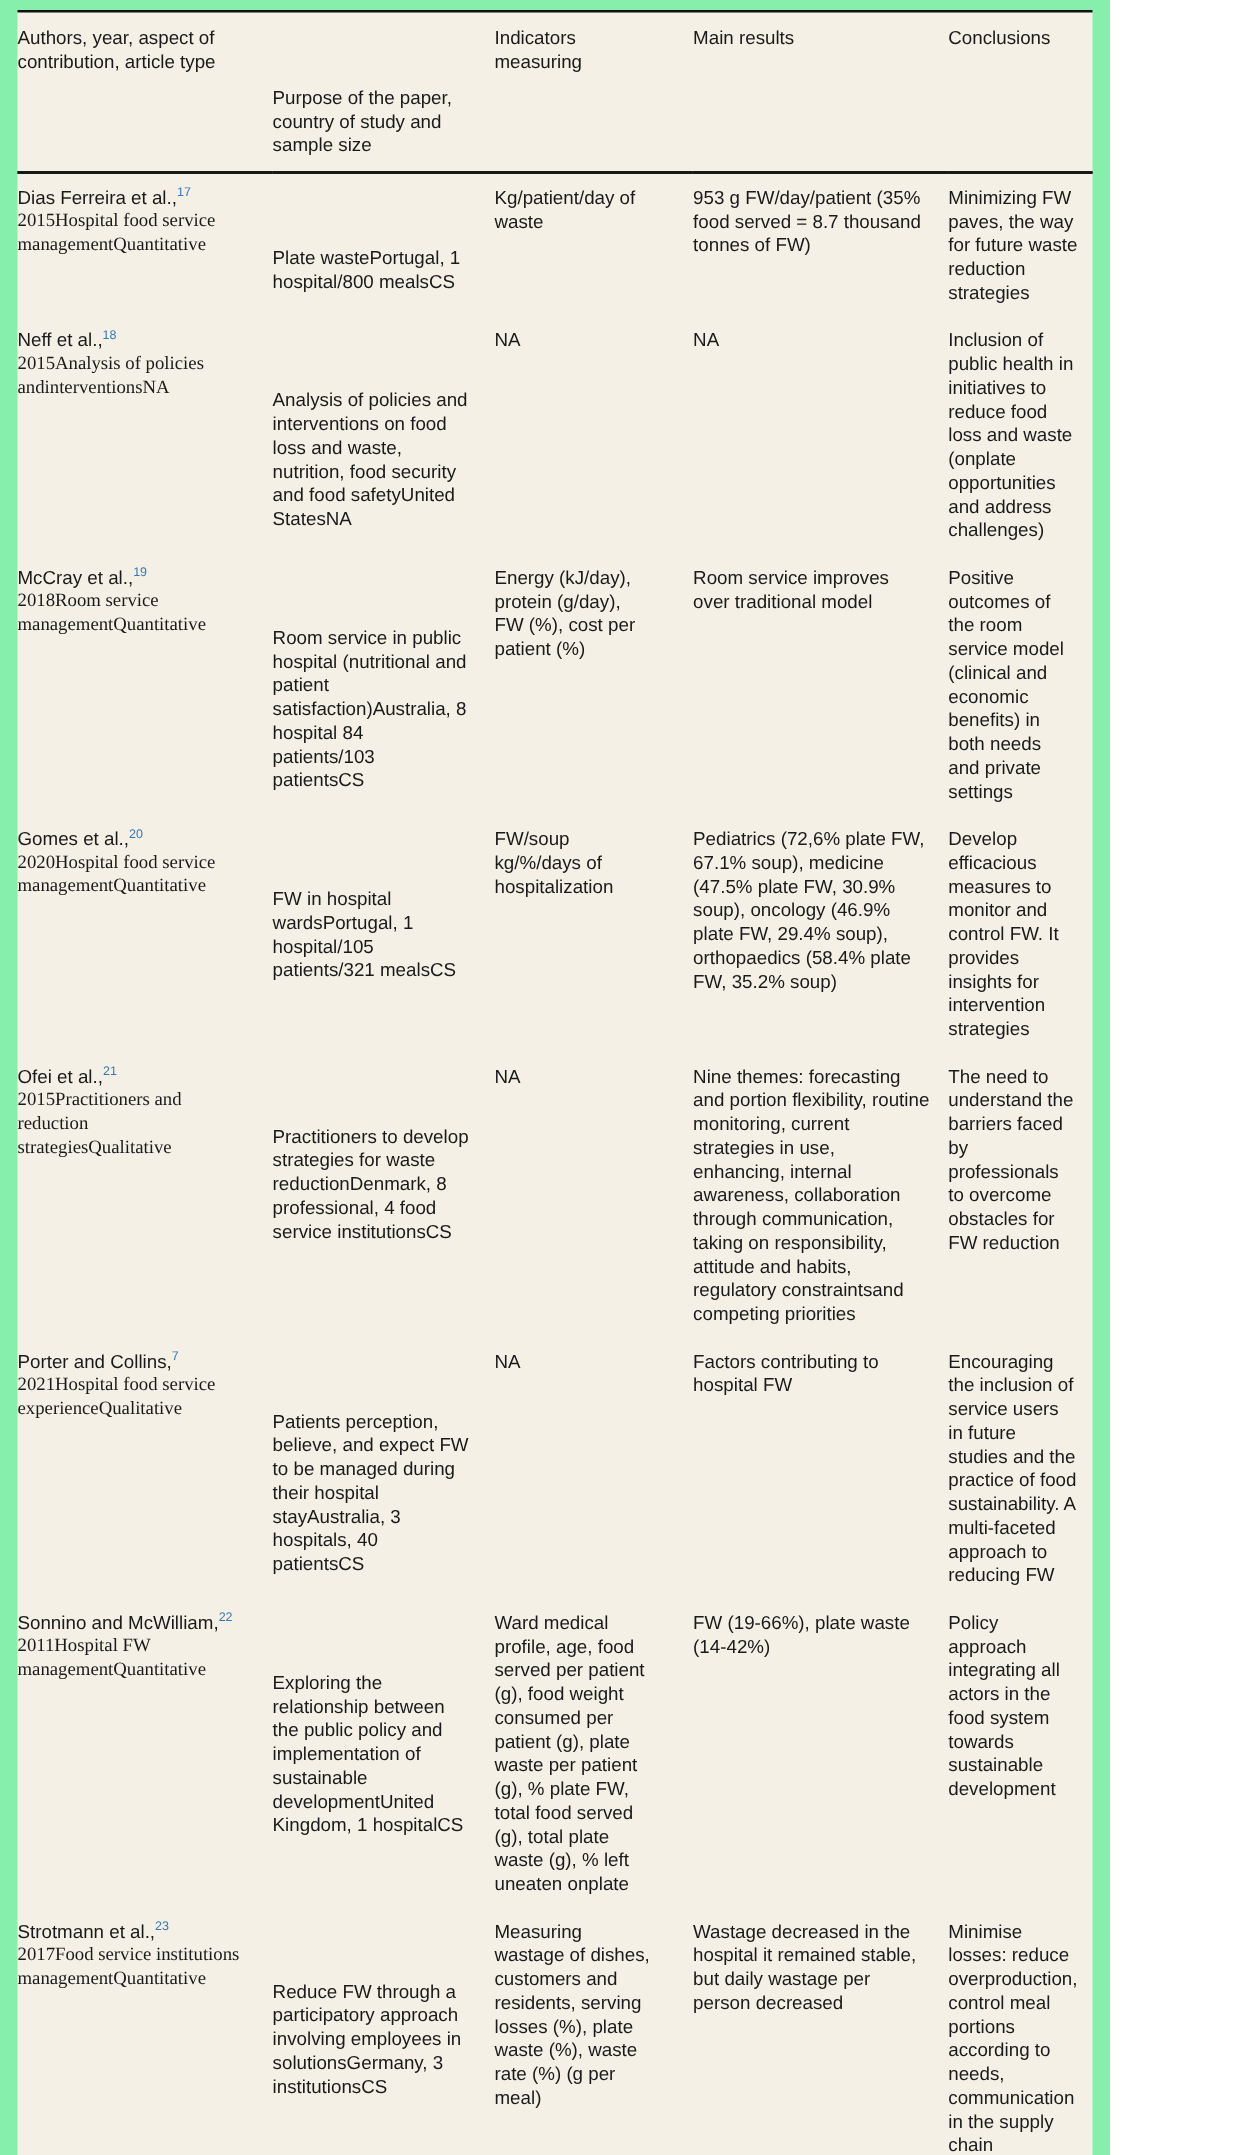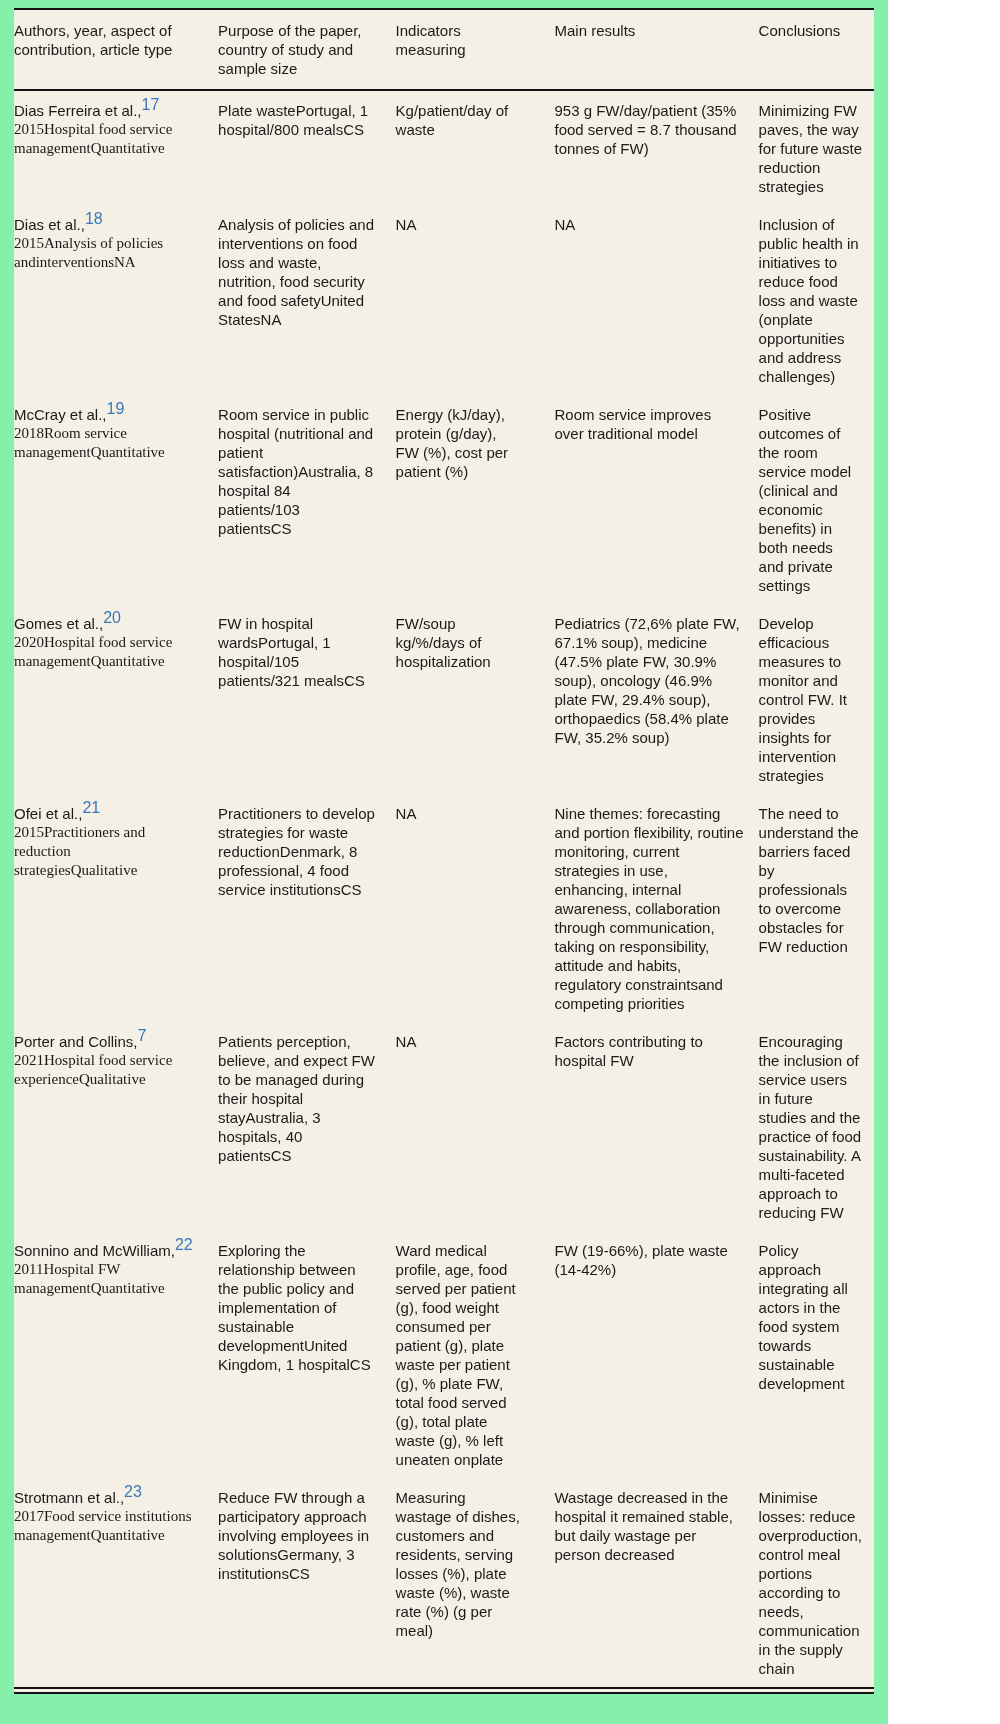--- a/index.html
+++ b/index.html
@@ -39,28 +39,28 @@
     vertical-align: top;
     padding: 10px 12px 9px 0;
   }
   th.c1, td.c1 { padding-left: 9px; }
   col.c1 { width: 205px; }
   col.c2 { width: 178px; }
   col.c3 { width: 160px; }
   col.c4 { width: 206px; }
   col.c5 { width: auto; }
   .c1 .txt { max-width: 180px; }
-  .c2 .txt { max-width: 158px; }
+  .c2 .txt { max-width: 158px; margin-top: 48px; }
   .c3 .txt { max-width: 126px; }
   .c4 .txt { max-width: 190px; }
   .c5 .txt { max-width: 104px; }
   .block { display: block; font-family: Liberation Serif, serif; }
   sup.cite {
     color: #3878b8;
-    font-size: 16px;
+    font-size: 10px;
     line-height: 0;
     vertical-align: super;
     cursor: pointer;
   }
 </style>
 </head>
 <body>
 
 <div class="page">
   <div class="table-wrap">
@@ -104,21 +104,21 @@
             </td>
             <td class="c4">
               <div class="txt">953 g FW/day/patient (35% food served = 8.7 thousand tonnes of FW)</div>
             </td>
             <td class="c5">
               <div class="txt">Minimizing FW paves, the way for future waste reduction strategies</div>
             </td>
           </tr>
           <tr>
             <td class="c1">
-              <div class="txt"><span>Dias et al.,</span><sup class="cite">18</sup><span class="block">2015Analysis of policies andinterventionsNA</span></div>
+              <div class="txt"><span>Neff et al.,</span><sup class="cite">18</sup><span class="block">2015Analysis of policies andinterventionsNA</span></div>
             </td>
             <td class="c2">
               <div class="txt">Analysis of policies and interventions on food loss and waste, nutrition, food security and food safetyUnited StatesNA</div>
             </td>
             <td class="c3">
               <div class="txt">NA</div>
             </td>
             <td class="c4">
               <div class="txt">NA</div>
             </td>

